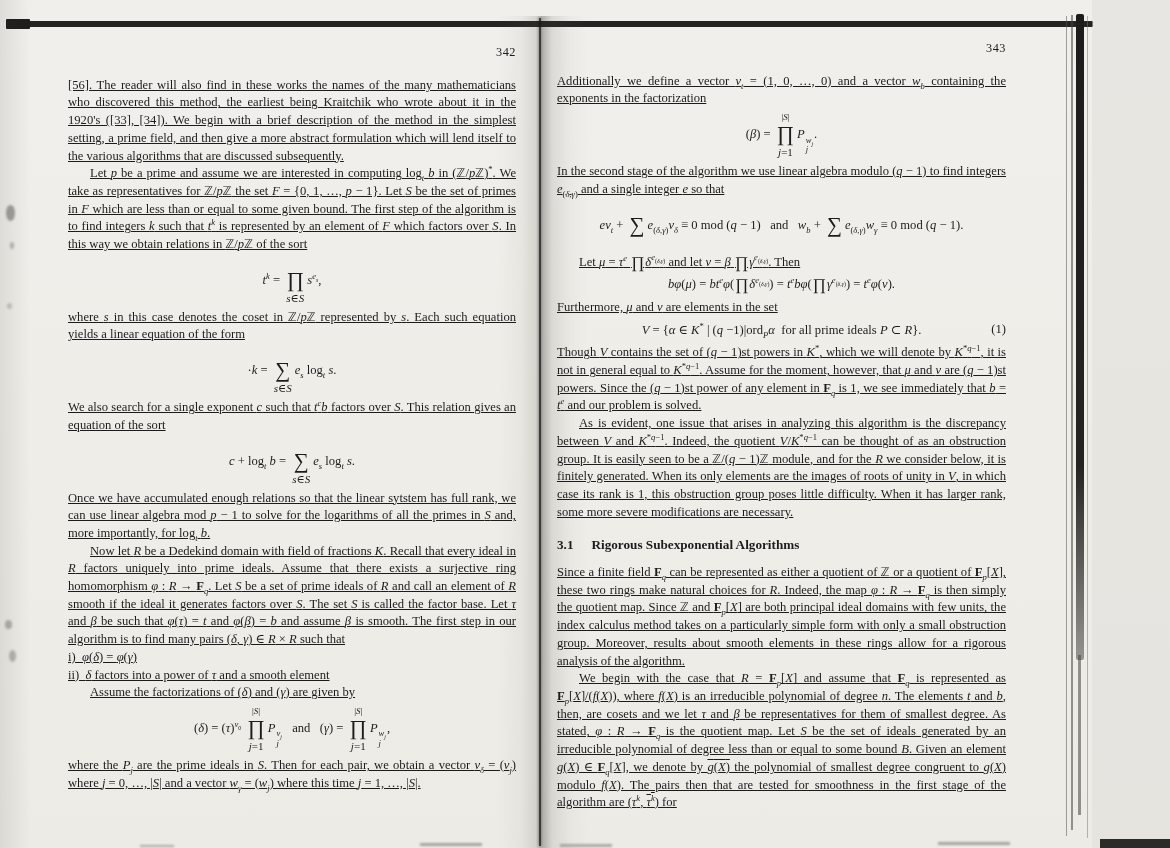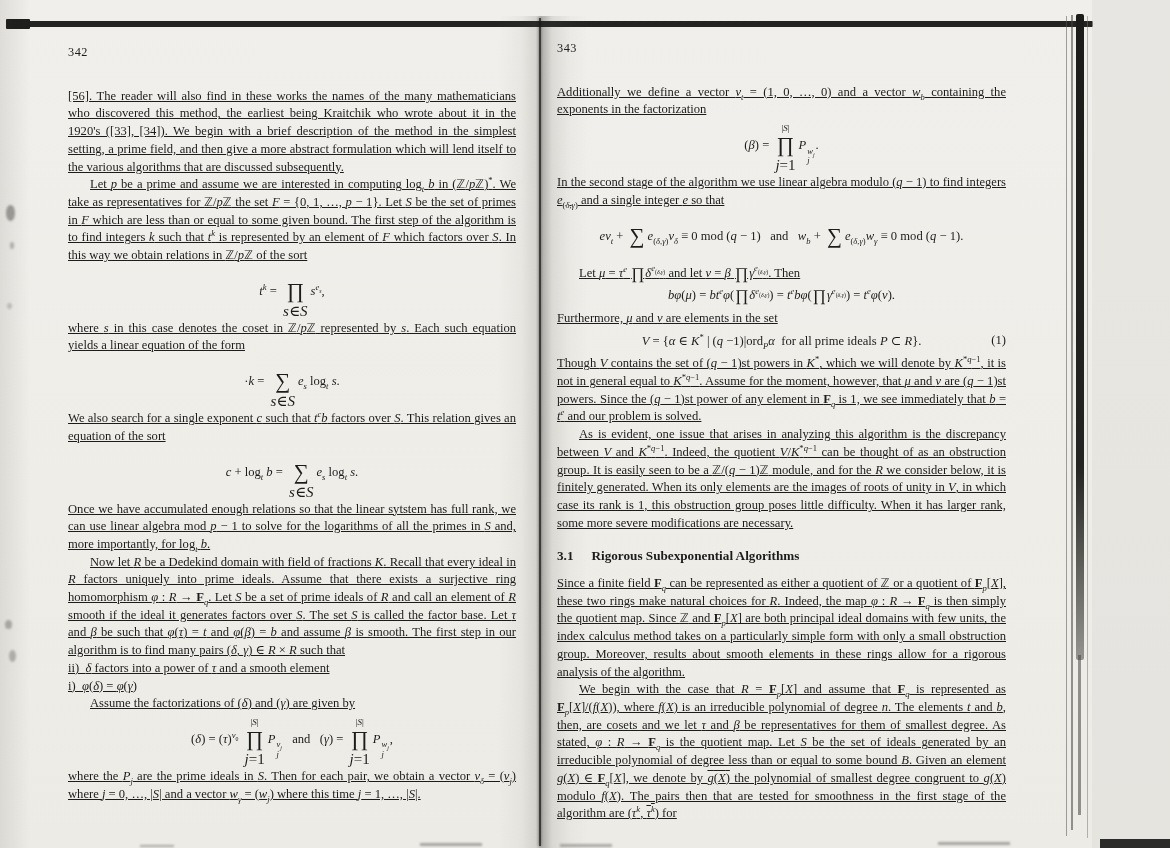--- a/index.html
+++ b/index.html
@@ -34,31 +34,31 @@
   .sm5{left:9px;top:650px;width:7px;height:12px;background:rgba(120,120,118,0.5);}
   .bsm{filter:blur(1px);}
   .bsm1{left:140px;top:845px;width:34px;height:2px;background:rgba(120,118,112,0.55);}
   .bsm2{left:420px;top:843px;width:62px;height:3px;background:rgba(100,98,94,0.5);}
   .bsm3{left:560px;top:844px;width:52px;height:3px;background:rgba(110,108,104,0.5);}
   .bsm4{left:938px;top:842px;width:72px;height:3px;background:rgba(100,98,94,0.5);}
   
   .page{position:absolute;z-index:1;font-size:12.6px;line-height:17.7px;text-align:justify;}
   .page-left{left:68px;top:44px;width:448px;}
   .page-right{left:557px;top:40px;width:449px;}
-  .pagenum{text-align:left;font-size:12.3px;letter-spacing:0.5px;margin-bottom:26px;text-indent:0;}
+  .pagenum{text-align:right;font-size:12.3px;letter-spacing:0.5px;margin-bottom:15px;text-indent:0;}
   p{margin:0;text-indent:0;text-decoration:underline;}
   .ind{text-indent:22px;}
   .li{margin:0;text-align:left;}
   
   .eq{position:relative;text-align:center;margin:5px 0;white-space:nowrap;text-indent:0;}
   .eqnum{position:absolute;right:0;top:50%;transform:translateY(-50%);}
   .bigop{display:inline-flex;flex-direction:column;align-items:center;vertical-align:middle;line-height:1;margin:0 3px;}
   .bigop .t{font-size:9px;height:11px;display:block;}
   .bigop .o{font-size:21px;display:block;line-height:1;}
-  .bigop .b{font-size:15px;height:11px;display:block;padding-top:2px;}
+  .bigop .b{font-size:11px;height:11px;display:block;padding-top:2px;}
   .sop{font-size:16px;vertical-align:-2px;margin:0 1px;}
   .supsub{display:inline-flex;flex-direction:column;align-items:flex-start;font-size:8.5px;line-height:1.15;vertical-align:-4px;margin:0 1px 0 1px;}
   sup{font-size:0.68em;line-height:0;}
   sub{font-size:0.68em;line-height:0;}
   .ov{text-decoration:overline;}
   .zz{font-family:"DejaVu Sans","DejaVu Serif",sans-serif;font-size:0.95em;}
   .bb{font-weight:bold;}
   
   .sec-head{font-weight:bold;font-size:13.2px;margin:15px 0 10px 0;text-align:left;text-indent:0;}
   .sec-head .sec-title{margin-left:18px;margin-top:19px;}
@@ -104,22 +104,22 @@
         <span class="b"><i>s</i>∈<i>S</i></span>
       </span><i>e</i><sub><i>s</i></sub> log<sub><i>t</i></sub> <i>s</i>.</div>
   <p>We also search for a single exponent <i>c</i> such that <i>t</i><sup><i>c</i></sup><i>b</i> factors over <i>S</i>. This relation gives an equation of the sort</p>
   <div class="eq"><i>c</i> + log<sub><i>t</i></sub> <i>b</i> = <span class="bigop">
         <span class="t">&nbsp;</span>
         <span class="o">∑</span>
         <span class="b"><i>s</i>∈<i>S</i></span>
       </span><i>e</i><sub><i>s</i></sub> log<sub><i>t</i></sub> <i>s</i>.</div>
   <p>Once we have accumulated enough relations so that the linear sytstem has full rank, we can use linear algebra mod <i>p</i> − 1 to solve for the logarithms of all the primes in <i>S</i> and, more importantly, for log<sub><i>t</i></sub> <i>b</i>.</p>
   <p class="ind">Now let <i>R</i> be a Dedekind domain with field of fractions <i>K</i>. Recall that every ideal in <i>R</i> factors uniquely into prime ideals. Assume that there exists a surjective ring homomorphism <i>φ</i> : <i>R</i> → <span class="bb">F</span><sub><i>q</i></sub>. Let <i>S</i> be a set of prime ideals of <i>R</i> and call an element of <i>R</i> smooth if the ideal it generates factors over <i>S</i>. The set <i>S</i> is called the factor base. Let <i>τ</i> and <i>β</i> be such that <i>φ</i>(<i>τ</i>) = <i>t</i> and <i>φ</i>(<i>β</i>) = <i>b</i> and assume <i>β</i> is smooth. The first step in our algorithm is to find many pairs (<i>δ</i>, <i>γ</i>) ∈ <i>R</i> × <i>R</i> such that</p>
+  <p class="li">i)&nbsp; <i>φ</i>(<i>δ</i>) = <i>φ</i>(<i>γ</i>)</p>
   <p class="li">ii)&nbsp; <i>δ</i> factors into a power of <i>τ</i> and a smooth element</p>
-  <p class="li">i)&nbsp; <i>φ</i>(<i>δ</i>) = <i>φ</i>(<i>γ</i>)</p>
   <p class="ind">Assume the factorizations of (<i>δ</i>) and (<i>γ</i>) are given by</p>
   <div class="eq">(<i>δ</i>) = (<i>τ</i>)<sup><i>v</i><sub>0</sub></sup> <span class="bigop">
         <span class="t">|<i>S</i>|</span>
         <span class="o">∏</span>
         <span class="b"><i>j</i>=1</span>
       </span><i>P</i><span class="supsub">
         <span><i>v</i><sub><i>j</i></sub></span>
         <span><i>j</i></span>
       </span> &nbsp;&nbsp;and&nbsp;&nbsp; (<i>γ</i>) = <span class="bigop">
         <span class="t">|<i>S</i>|</span>

